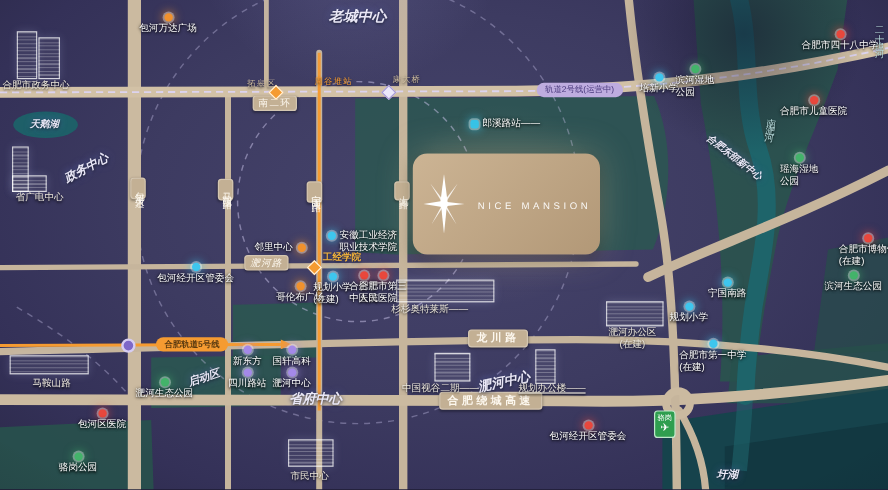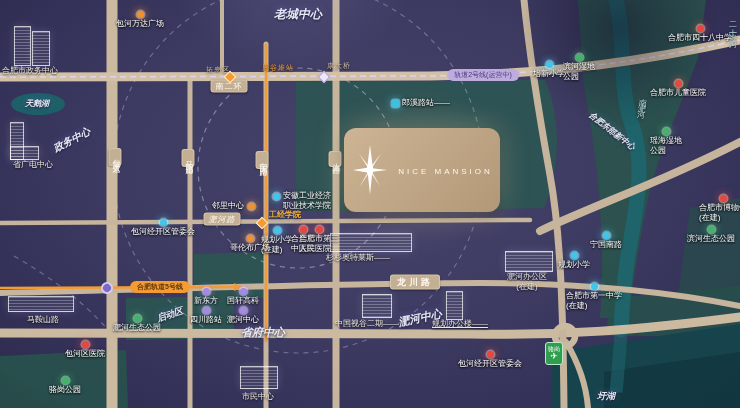--- a/index.html
+++ b/index.html
@@ -117,20 +117,21 @@
   <div class="bldg" style="left:8px;top:296px;width:64px;height:14px"></div>
   <div class="bldg" style="left:330px;top:233px;width:80px;height:17px"></div>
   <div class="bldg" style="left:362px;top:294px;width:28px;height:22px"></div>
   <div class="bldg" style="left:446px;top:291px;width:15px;height:27px"></div>
   <div class="bldg" style="left:505px;top:251px;width:46px;height:19px"></div>
   <div class="bldg" style="left:240px;top:366px;width:36px;height:21px"></div>
 
   <div id="labels">
       <div class="badge sm" style="left: 229px; top: 86px;">南二环</div>
       <div class="badge md" style="left: 415px; top: 282px;">龙川路</div>
+      <div class="badge md" style="left: 409px; top: 334px;">合肥绕城高速</div>
       <div class="badge sm" style="left: 222px; top: 219px; font-style: italic;">淝河路</div>
       <div class="badge v " style="left: 115px; top: 157px;">包河大道</div>
       <div class="badge v " style="left: 188px; top: 158px;">马鞍山路</div>
       <div class="badge v " style="left: 262px; top: 160px;">宁国南路</div>
       <div class="badge v " style="left: 335px; top: 159px;">上海路</div>
       <div class="rtext" style="left: 218px; top: 70px; color: rgb(205, 187, 159);">拓皋区</div>
       <div class="rtext" style="left: 339px; top: 66px; color: rgb(205, 187, 159);">康大桥</div>
       <div class="rtext" style="left: 278px; top: 68px; color: rgb(245, 155, 49);">周谷堆站</div>
       <div class="pill purple" style="left: 483px; top: 75px;">轨道2号线(运营中)</div>
       <div class="pill orange" style="left: 160px; top: 287px;">合肥轨道5号线</div>

